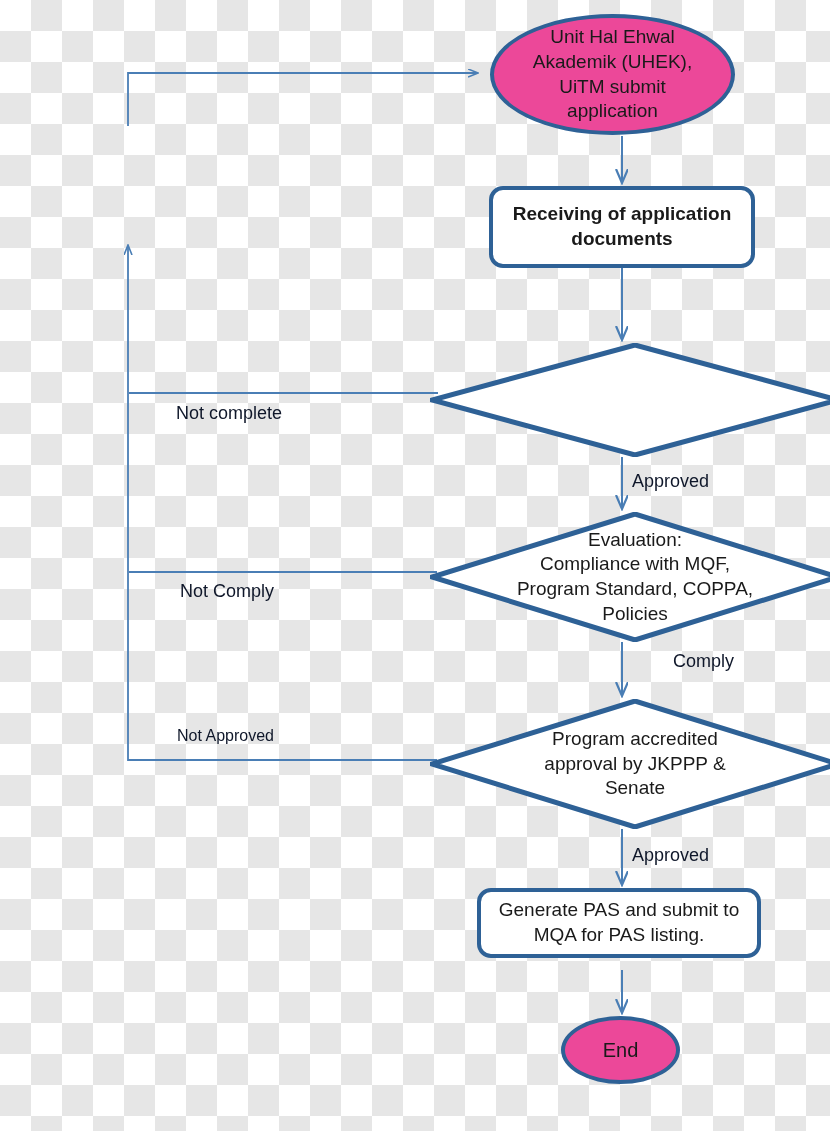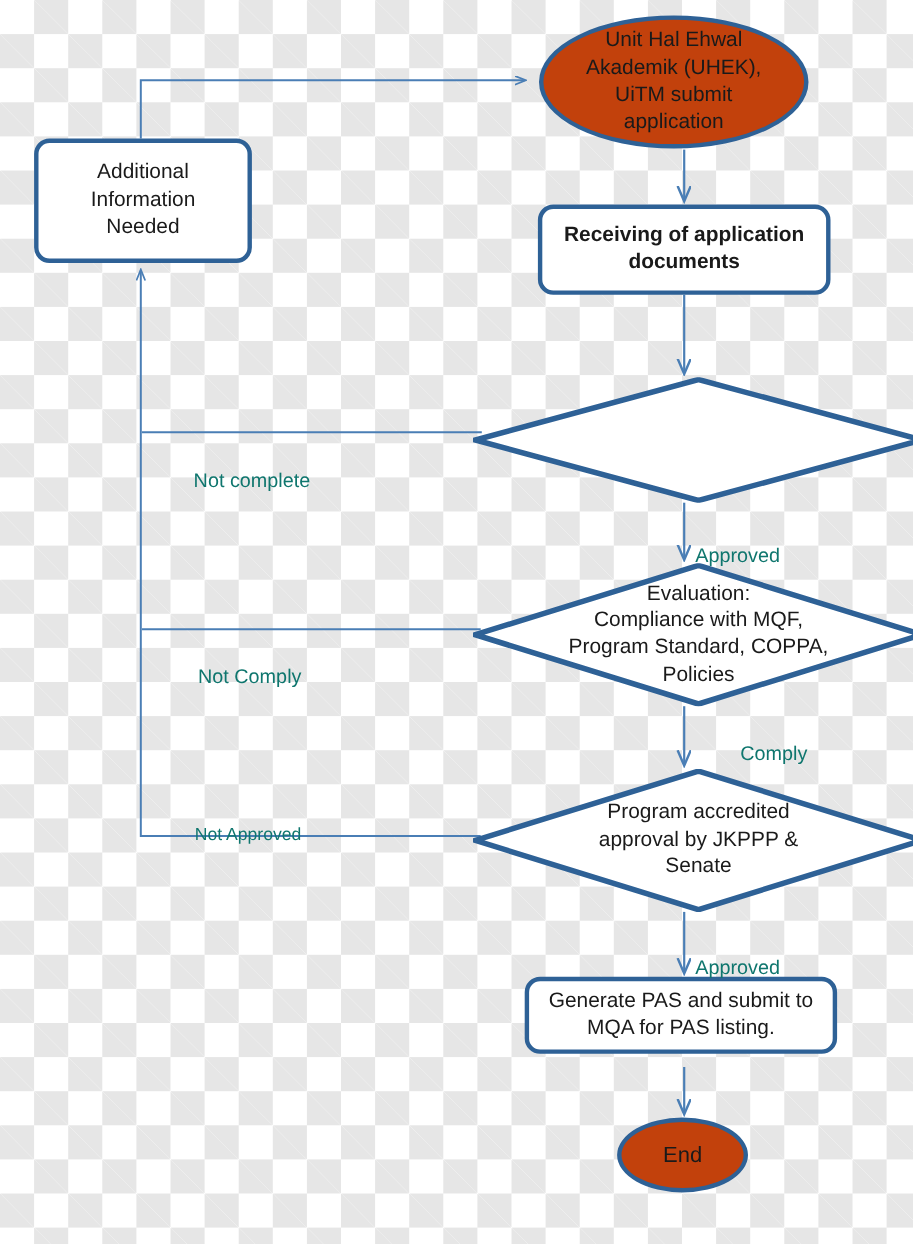--- a/index.html
+++ b/index.html
@@ -43,21 +43,21 @@
   .node .label {
     position: relative;
     z-index: 3;
     white-space: pre-line;
     padding: 0 4px;
   }
   
   .terminator {
     border: 4px solid #2e6196;
     border-radius: 50%;
-    background: #c2410c;
+    background: #ec4899;
   }
   
   .process {
     border: 4px solid #2e6196;
     border-radius: 14px;
     background: #ffffff;
   }
   
   .decision {
     background: transparent;
@@ -67,24 +67,23 @@
     left: 0; top: 0;
     width: 100%;
     height: 100%;
     z-index: 1;
   }
   .decision .label {
     z-index: 3;
   }
   .edge-label {
     position: absolute;
-    color: #0f766e;
+    color: #0f172a;
     white-space: nowrap;
     z-index: 4;
-    margin-top: 24px;
   }
 
   
   #node-start      { left: 490px; top: 14px;  width: 245px; height: 121px; font-size: 19px; }
   #node-additional { left: 31px;  top: 126px; width: 198px; height: 113px; font-size: 19px; }
   #node-receiving  { left: 489px; top: 186px; width: 266px; height: 82px;  font-size: 19px; font-weight: bold; }
   #node-verify     { left: 430px; top: 343px; width: 410px; height: 114px; font-size: 19px; }
   #node-evaluate   { left: 430px; top: 512px; width: 410px; height: 130px; font-size: 19px; }
   #node-approval   { left: 430px; top: 699px; width: 410px; height: 130px; font-size: 19px; }
   #node-generate   { left: 477px; top: 888px; width: 284px; height: 70px;  font-size: 19px; }
@@ -153,25 +152,20 @@
     </g>
   </svg>
 
   <div class="node terminator" id="node-start">
     <span class="label">Unit Hal Ehwal
 Akademik (UHEK),
 UiTM submit
 application</span>
   </div>
 
-  <div class="node process" id="node-additional">
-    <span class="label">Additional
-Information
-Needed</span>
-  </div>
 
   <div class="node process" id="node-receiving">
     <span class="label">Receiving of application
 documents</span>
   </div>
 
   <div class="node decision" id="node-verify">
     <svg class="dshape" viewBox="0 0 410 114" preserveAspectRatio="none">
       <polygon points="205,2 408,57 205,112 2,57" fill="#ffffff" stroke="#2e6196" stroke-width="5"></polygon>
     </svg>

